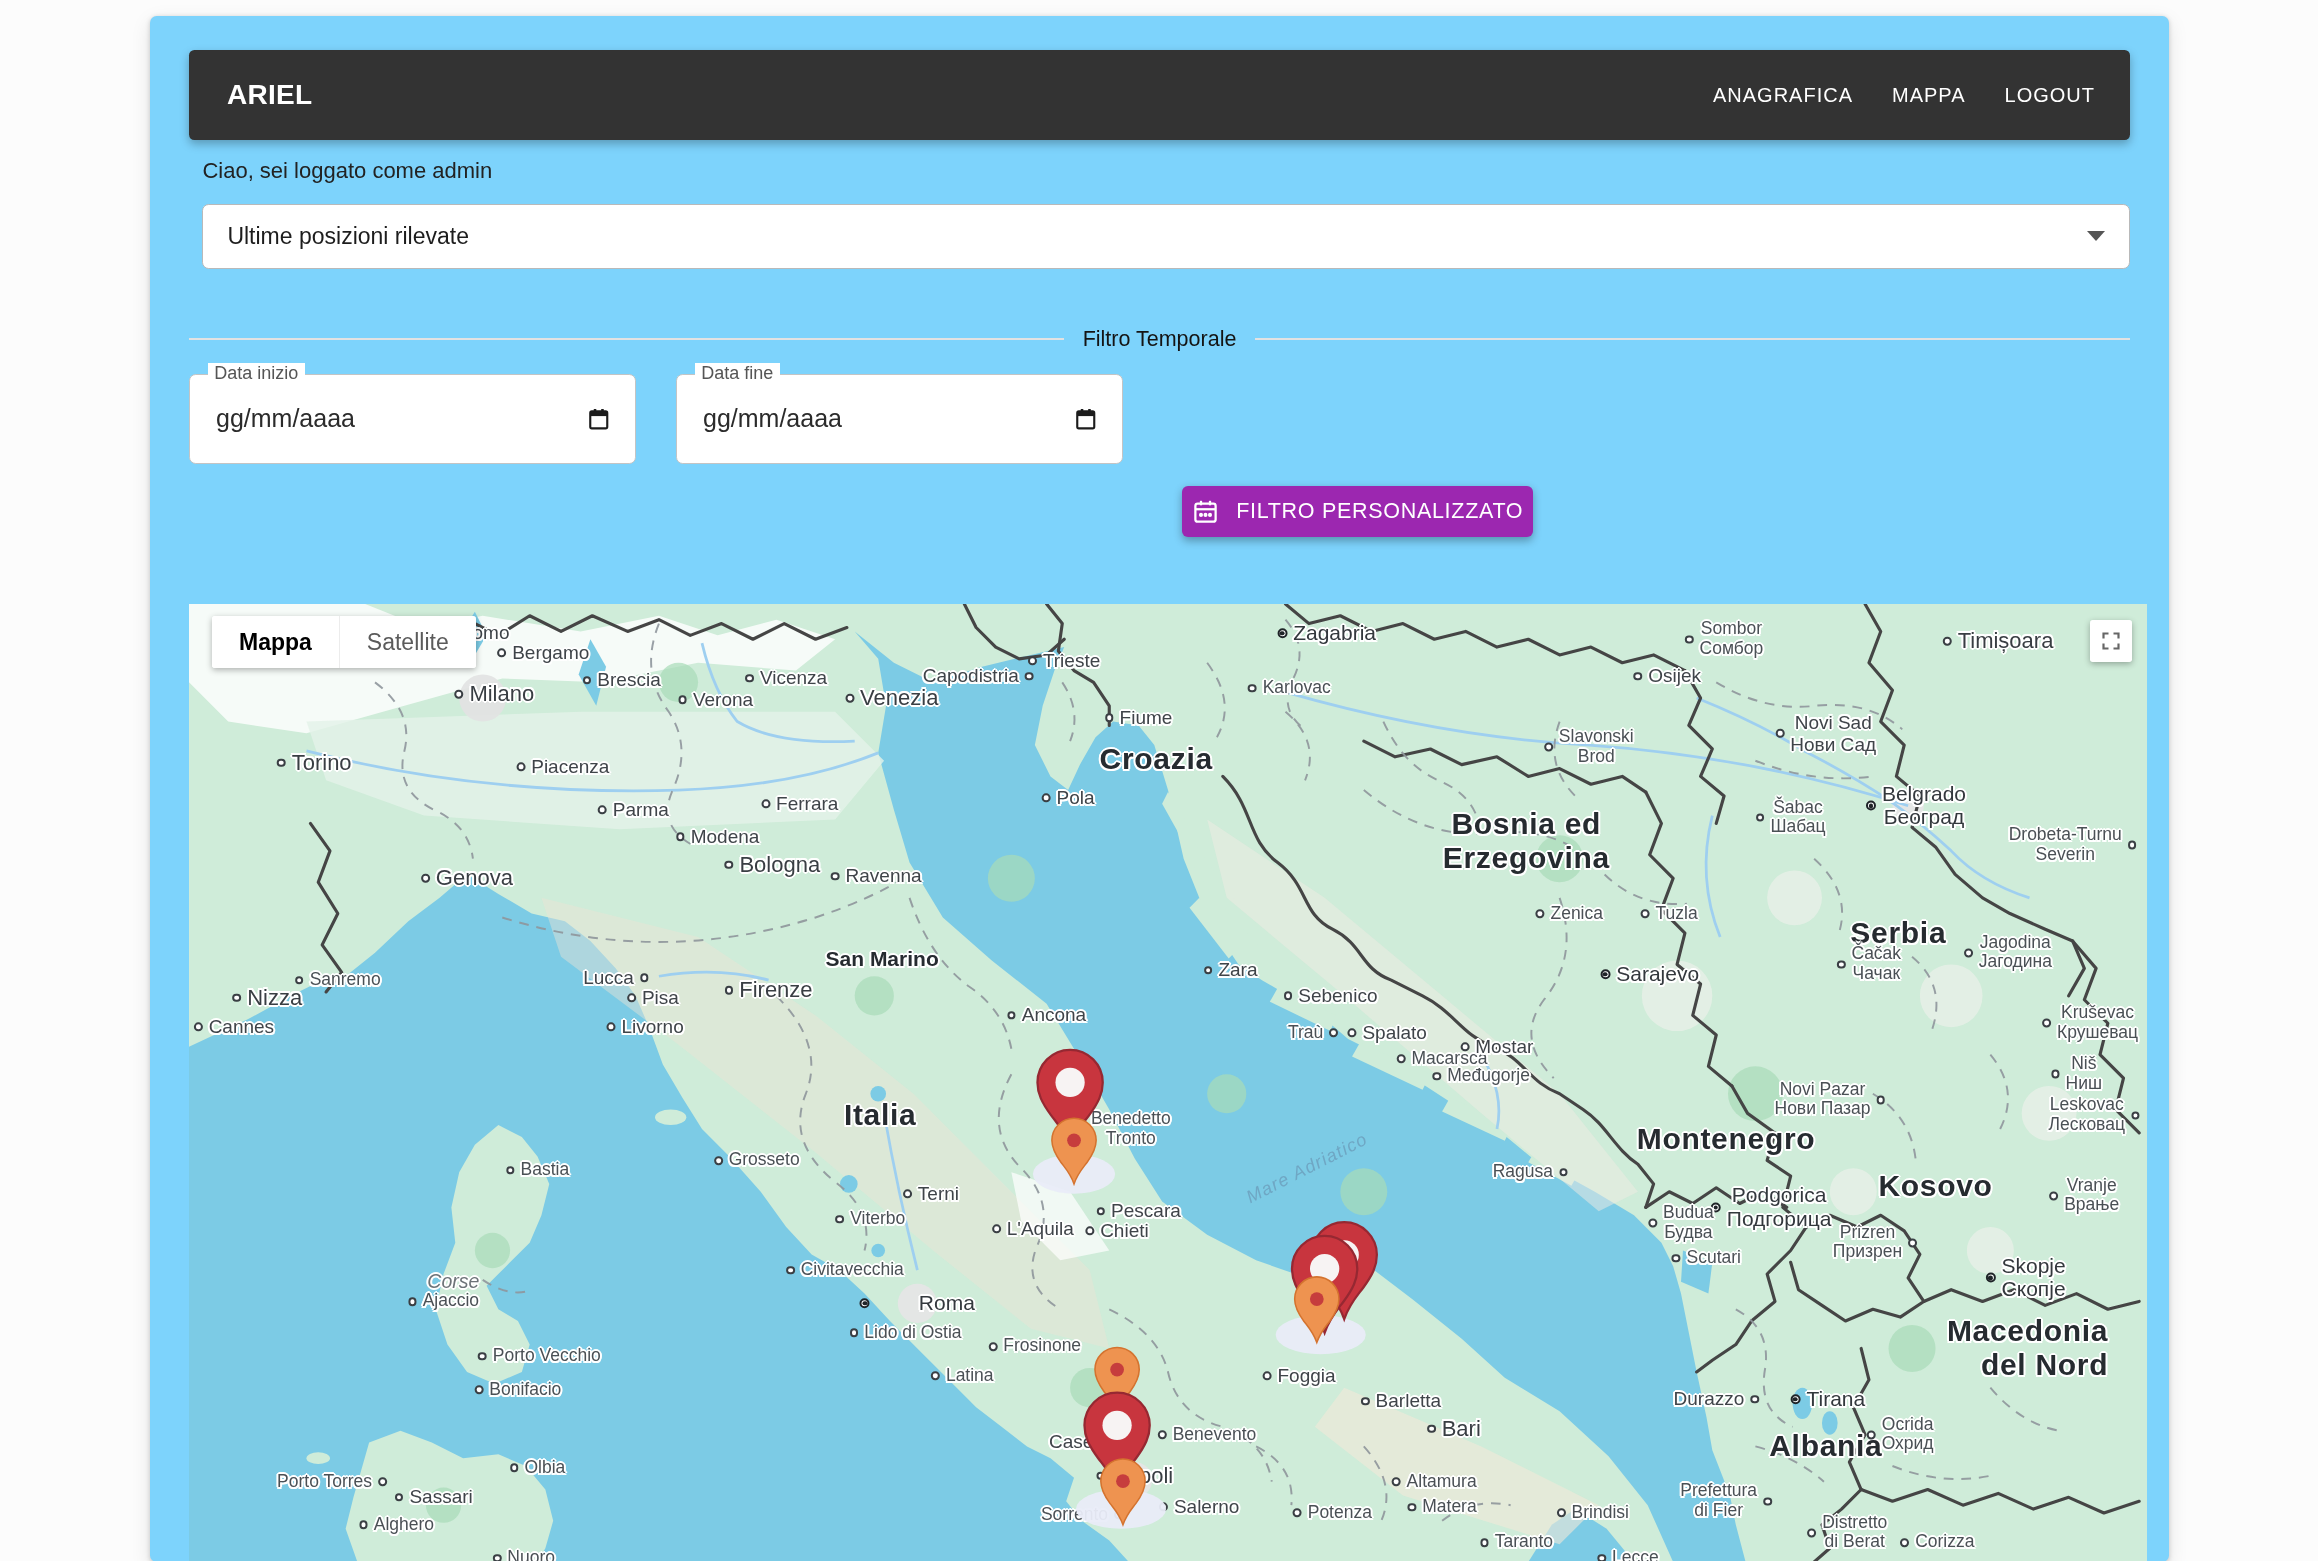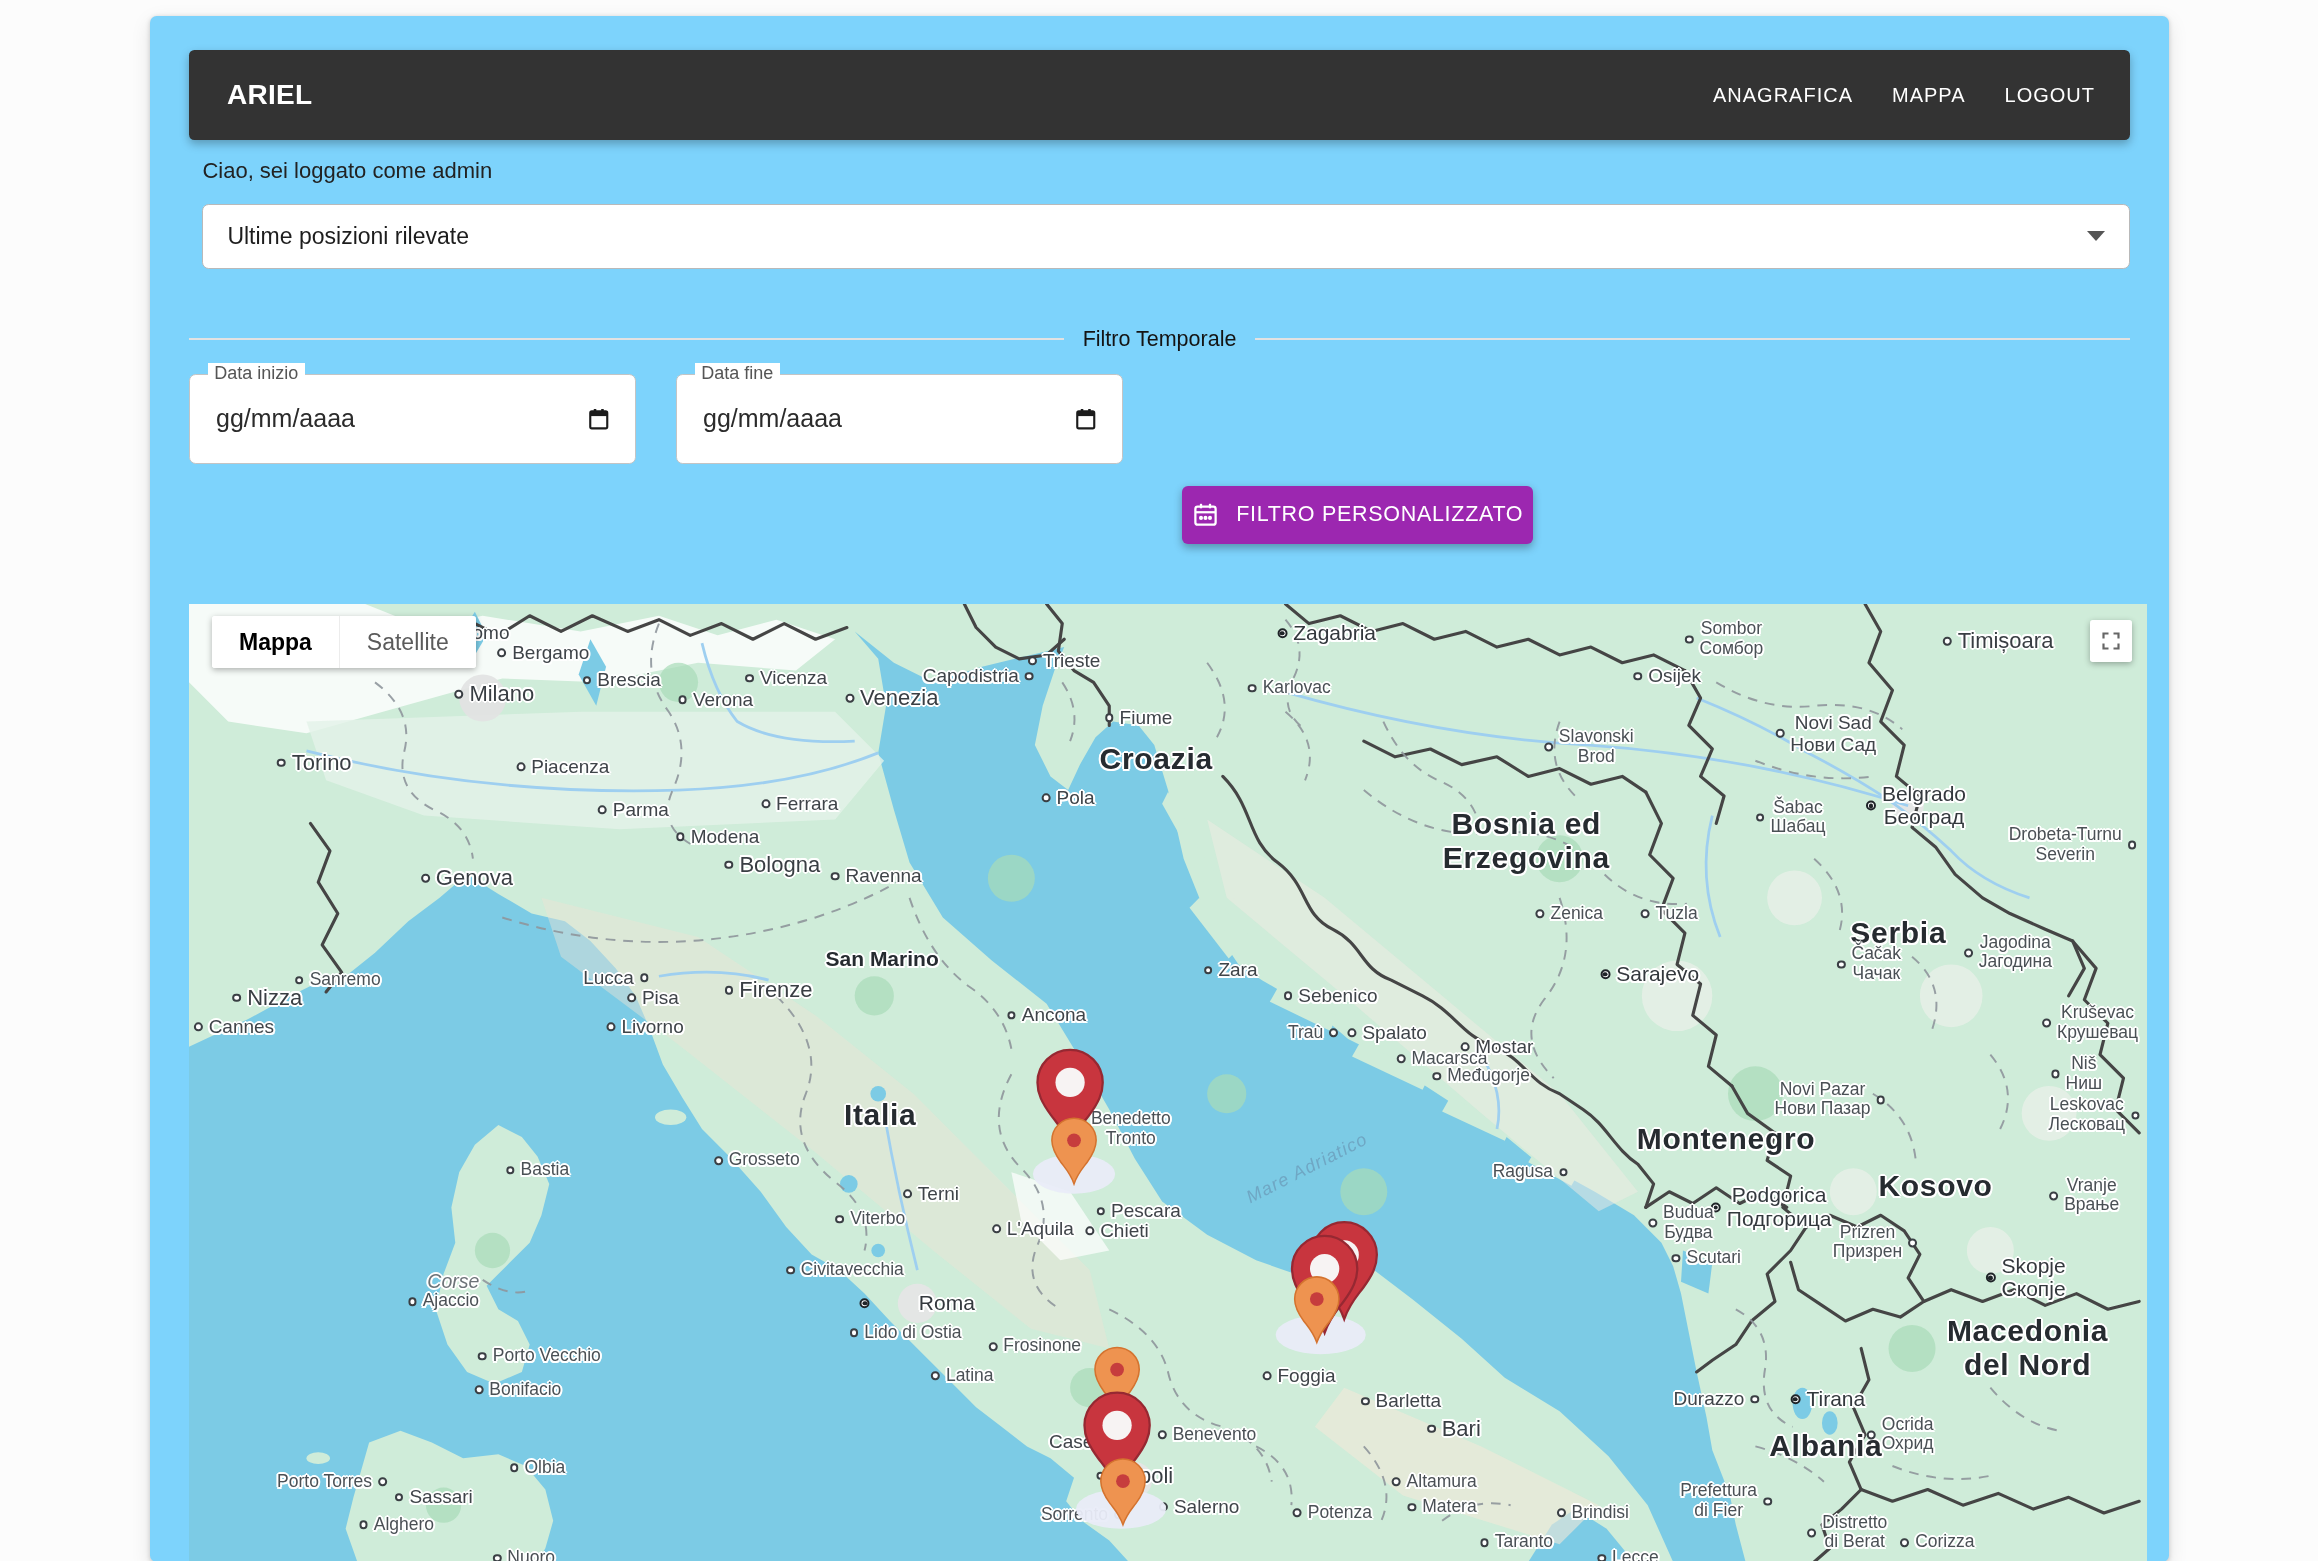--- a/index.html
+++ b/index.html
@@ -32,21 +32,21 @@
              display:flex;align-items:center;justify-content:center;border:none;border-right:1.3px solid rgba(0,0,0,.22);cursor:pointer;font-family:inherit}
   .range-btn:last-child{border-right:none}
   .date-field{position:relative;width:447px;height:90px;border:1.3px solid #c4c4c4;border-radius:6.7px;
               display:flex;align-items:center;padding:0 24px;background:#fff}
   .date-field:nth-of-type(2){margin-left:38px}
   .date-field + .date-field{margin-left:40px}
   .flabel{position:absolute;top:-11.4px;left:17.5px;background:#fff;padding:0 6.7px;font-size:18px;color:#555}
   .date-field input{border:none;outline:none;font-size:25px;color:#1b1b1b;flex:1;min-width:0;background:transparent;font-family:inherit}
   .date-field input::placeholder{color:#2b2b2b;opacity:1}
   .cal-glyph{flex:none;margin-left:8px;cursor:pointer}
-  .purple-btn{display:flex;align-items:center;justify-content:center;gap:17.5px;margin:22px 0 0 993px;width:351px;height:58px;
+  .purple-btn{display:flex;align-items:center;justify-content:center;gap:17.5px;margin:22px 0 0 993px;width:351px;height:51px;
               background:var(--purple);color:#fff;border:none;border-radius:6px;font-size:21.5px;font-weight:500;letter-spacing:0.7px;
               box-shadow:0 3.4px 8px rgba(0,0,0,.3);cursor:pointer;font-family:inherit}
   
   .map{position:absolute;left:39px;top:588px;width:1958px;height:958px;background:var(--land);overflow:hidden;cursor:grab}
   .map svg.base,.map svg.pins{position:absolute;left:0;top:0;width:100%;height:100%}
   .map svg.pins{z-index:4;pointer-events:none}
   .mlabels{position:absolute;left:0;top:0;width:100%;height:100%;z-index:2}
   .mlabel{position:absolute;transform:translate(-50%,-50%);display:flex;align-items:center;white-space:pre;text-align:center;
           line-height:1.12;color:#3f4449;font-weight:500;
           text-shadow:-1.3px -1.3px 0 #fff,1.3px -1.3px 0 #fff,-1.3px 1.3px 0 #fff,1.3px 1.3px 0 #fff,-2px 0 0 #fff,2px 0 0 #fff,0 -2px 0 #fff,0 2px 0 #fff}
@@ -351,21 +351,21 @@
         <div class="mlabel k-town" style="left: 76.2%; top: 64.6217%;"><span class="mdot"></span><span>Budua
 Будва</span></div>
         <div class="mlabel k-town dr" style="left: 86.1%; top: 66.6667%;"><span class="mdot"></span><span>Prizren
 Призрен</span></div>
         <div class="mlabel k-town" style="left: 96.8%; top: 61.7587%;"><span class="mdot"></span><span>Vranje
 Врање</span></div>
         <div class="mlabel k-town dr" style="left: 97.3%; top: 53.3742%;"><span class="mdot"></span><span>Leskovac
 Лесковац</span></div>
         <div class="mlabel k-capital" style="left: 93.8%; top: 70.3476%;"><span class="mdot cap"></span><span>Skopje
 Скопје</span></div>
-        <div class="mlabel k-country" style="left: 93.9%; top: 77.7096%;"><span>Macedonia
+        <div class="mlabel k-country" style="left: 93.9%; top: 77.7096%; text-align: right;"><span>Macedonia
 del Nord</span></div>
         <div class="mlabel k-town" style="left: 77.5%; top: 68.3027%;"><span class="mdot"></span><span>Scutari</span></div>
         <div class="mlabel k-city dr" style="left: 78%; top: 83.0266%;"><span class="mdot"></span><span>Durazzo</span></div>
         <div class="mlabel k-capital" style="left: 83.7%; top: 83.0266%;"><span class="mdot cap"></span><span>Tirana</span></div>
         <div class="mlabel k-country" style="left: 83.6%; top: 87.9346%;"><span>Albania</span></div>
         <div class="mlabel k-town" style="left: 87.4%; top: 86.7076%;"><span class="mdot"></span><span>Ocrida
 Охрид</span></div>
         <div class="mlabel k-town dr" style="left: 78.5%; top: 93.6605%;"><span class="mdot"></span><span>Prefettura
 di Fier</span></div>
         <div class="mlabel k-town" style="left: 84.7%; top: 96.9325%;"><span class="mdot"></span><span>Distretto

